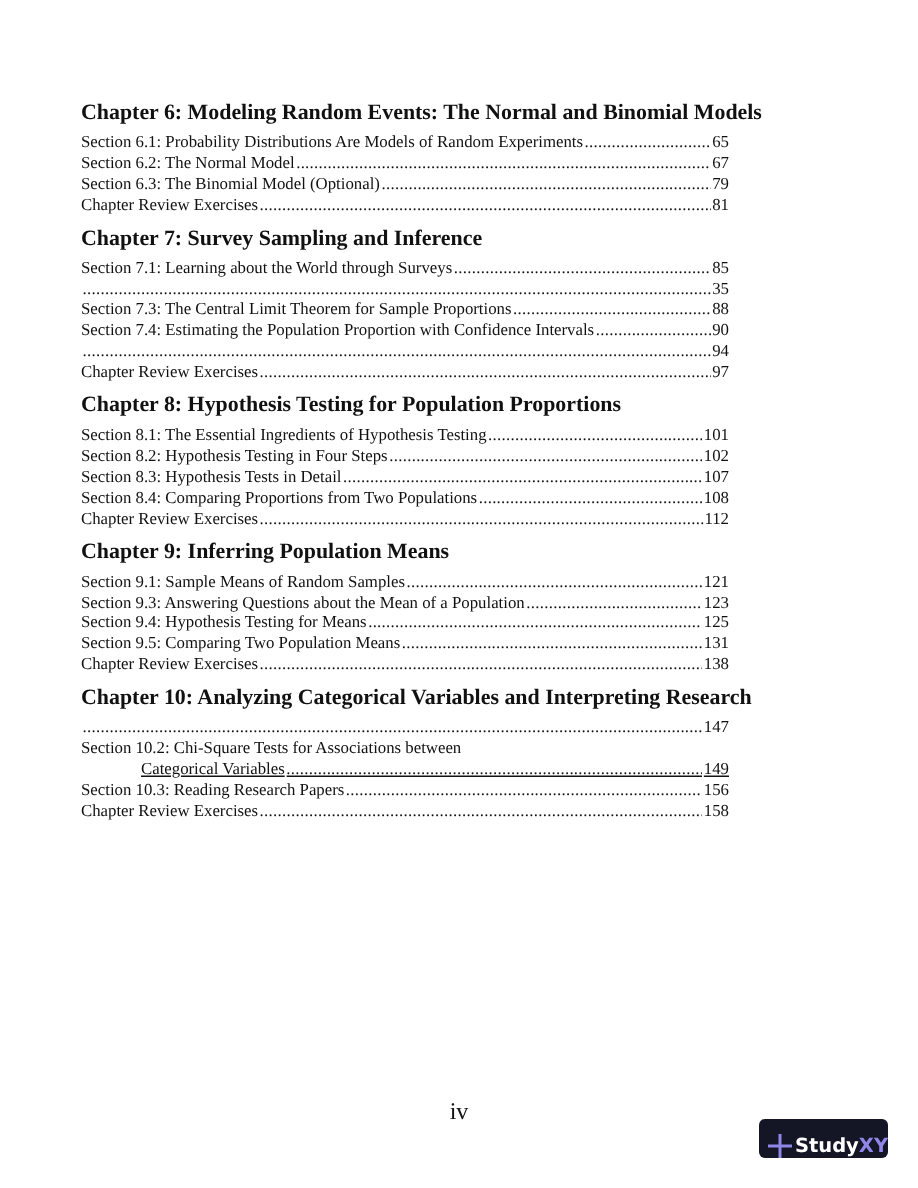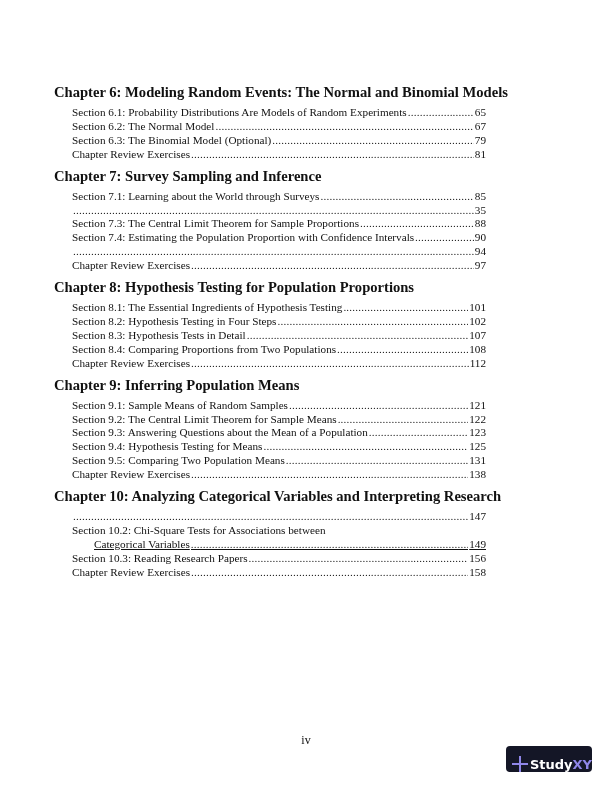--- a/index.html
+++ b/index.html
@@ -1,28 +1,28 @@
 <!DOCTYPE html>
 <html><head>
   <meta charset="utf-8">
   <style>
     html, body { margin: 0; padding: 0; background: #ffffff; }
     body { width: 612px; height: 792px; position: relative; overflow: hidden;
            font-family: "Liberation Serif", serif; color: #111; }
-    .toc { position: absolute; left: 54px; top: 83px; width: 432px; }
+    .toc { position: absolute; left: 54px; top: 66px; width: 432px; }
     .chapter { margin-bottom: 5px; }
     .chapter-title { font-weight: bold; font-size: 14.6px; line-height: 18px; margin: 0 0 5px 0; white-space: nowrap; }
-    .entry { display: flex; align-items: baseline; font-size: 11.2px; line-height: 13.9px; margin-left: 18px; white-space: nowrap; }
+    .entry { display: flex; align-items: baseline; font-size: 11.2px; line-height: 13.9px; white-space: nowrap; }
     .entry .label { flex: 0 0 auto; }
     .entry .dots { flex: 1 1 auto; overflow: hidden; margin: 0 1px; }
     .entry .dots::after { content: "................................................................................................................................................................................................"; letter-spacing: 0.2px; }
     .entry .page { flex: 0 0 auto; }
     .entry.wrap-first { display: block; }
     .entry.wrap-cont { margin-left: 40px; text-decoration: underline; }
-    .page-number { position: absolute; left: 0; width: 612px; top: 733px; text-align: center; font-size: 12px; }
+    .page-number { position: absolute; left: 0; width: 612px; top: 733px; text-align: center; font-size: 16px; }
     .badge { position: absolute; left: 506px; top: 746px; width: 86px; height: 26px; background: #141626;
              border-radius: 4px; display: flex; align-items: flex-end; padding-left: 6px; box-sizing: border-box; }
     .badge .plus { width: 16px; height: 16px; position: relative; margin-right: 6px; }
     .badge .plus::before, .badge .plus::after { content: ""; position: absolute; background: #8f86e8; }
     .badge .plus::before { left: 7px; top: 0; width: 2px; height: 16px; }
     .badge .plus::after { top: 7px; left: 0; height: 2px; width: 16px; }
     .badge .brand { font-family: "DejaVu Sans", sans-serif; font-weight: bold; font-size: 13px; color: #ffffff; }
     .badge .brand-accent { color: #8f86e8; }
   </style>
 </head>
@@ -116,25 +116,20 @@
   </div>
 
   <div class="chapter">
     <div class="chapter-title">Chapter 9:  Inferring Population Means</div>
     <div class="entry">
         <span class="label">Section 9.1: Sample Means of Random Samples </span>
         <span class="dots"></span>
         <span class="page">121</span>
       </div>
     <div class="entry">
-        <span class="label">Section 9.2: The Central Limit Theorem for Sample Means</span>
-        <span class="dots"></span>
-        <span class="page">122</span>
-      </div>
-    <div class="entry">
         <span class="label">Section 9.3: Answering Questions about the Mean of a Population</span>
         <span class="dots"></span>
         <span class="page">123</span>
       </div>
     <div class="entry">
         <span class="label">Section 9.4: Hypothesis Testing for Means </span>
         <span class="dots"></span>
         <span class="page">125</span>
       </div>
     <div class="entry">

